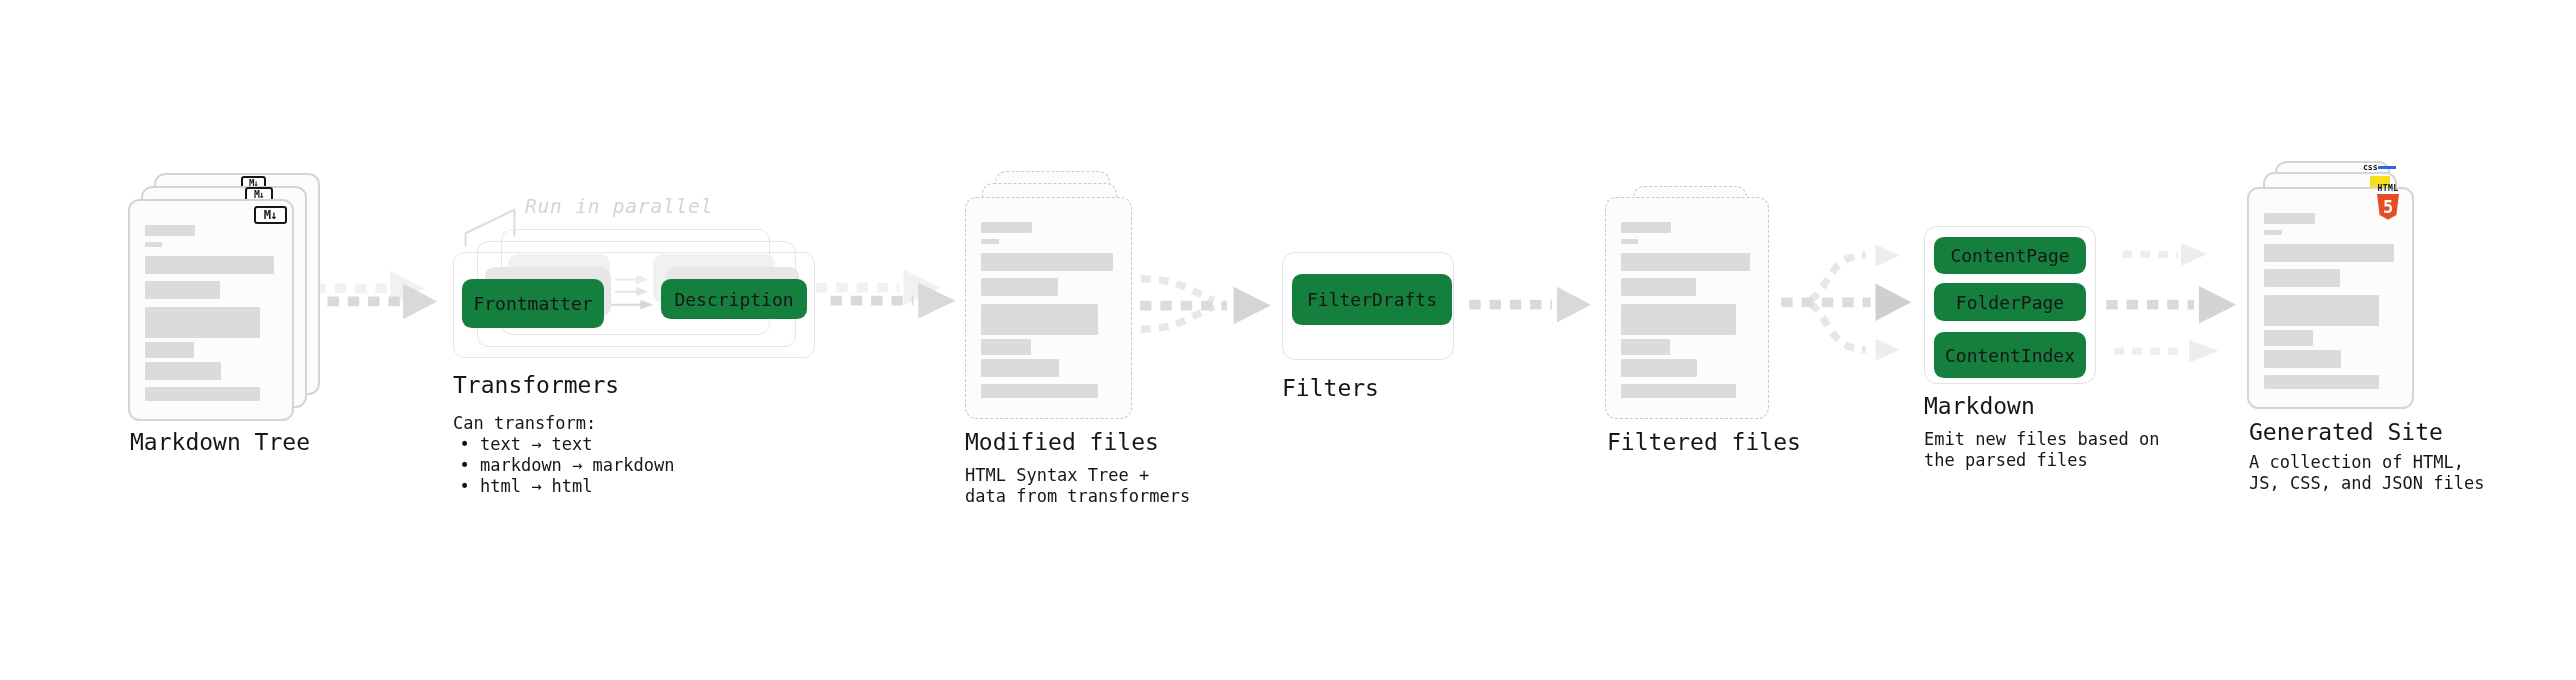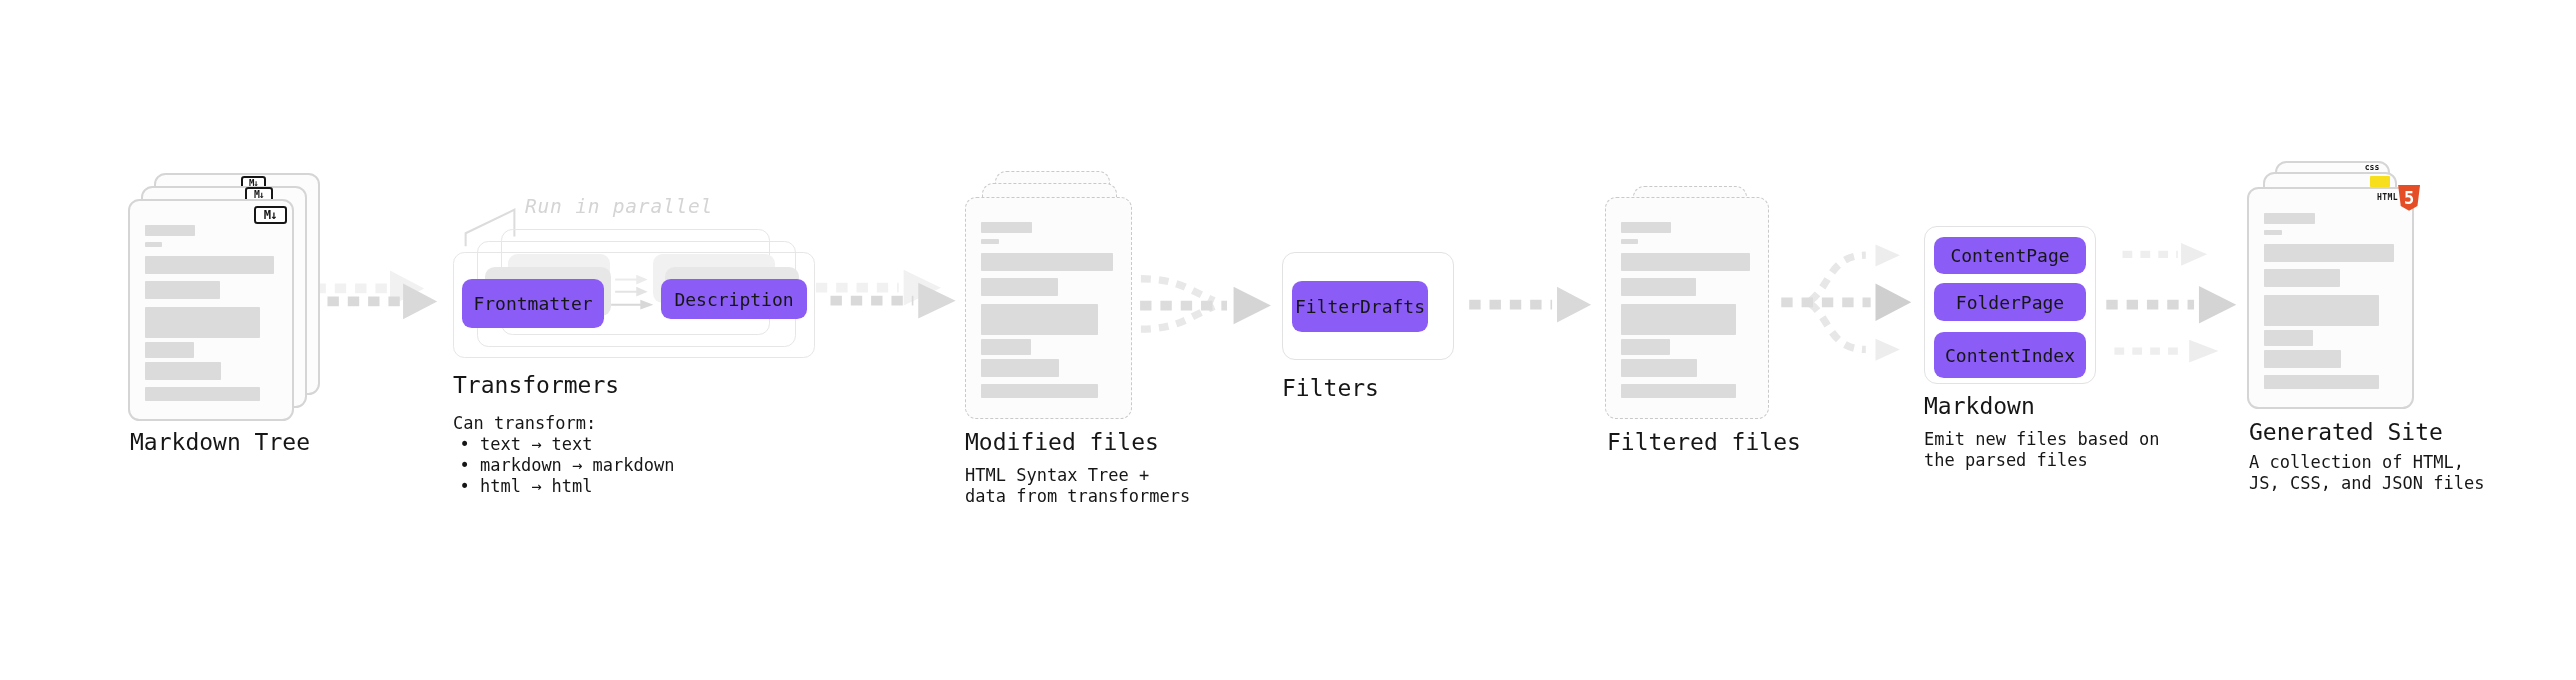--- a/index.html
+++ b/index.html
@@ -22,31 +22,31 @@
 
   
   .heading { font-size:23px; color:#161616; white-space:nowrap; }
   .desc    { font-size:17px; line-height:21px; color:#161616; white-space:nowrap; }
   .desc .indent { padding-left:6.5px; }
   .note    { font-size:19.5px; color:#d4d4d4; white-space:nowrap; letter-spacing:0.8px;font-style:italic; }
 
   
   .outline-box { border:1.6px solid #e6e6e6; border-radius:11.4px; background:transparent; }
   .panel-box   { border:1.6px solid #e2e2e2; border-radius:13px; background:#ffffff; }
-  .pill { background:#8b5cf6; border-radius:9.8px; display:flex; align-items:center;
+  .pill { background:#15803d; border-radius:9.8px; display:flex; align-items:center;
           justify-content:center; font-size:18px; color:#161616; white-space:nowrap; }
   .pill-echo1 { background:#e7e7e7; border-radius:9.8px; }
   .pill-echo2 { background:#f1f1f1; border-radius:9.8px; }
 
   
-  .css-icon { display:flex; flex-direction:column; align-items:center; }
+  .css-icon { display:flex; flex-direction:row; align-items:center; }
   .css-icon .css-word { font-size:8.1px; font-weight:bold; color:#161616; line-height:8.1px; }
   .css-icon .css-bar  { width:18px; height:3.3px; margin-top:0.8px; }
   .js-icon  { border-radius:0.8px; }
-  .html5-icon { display:flex; flex-direction:row; align-items:center; }
+  .html5-icon { display:flex; flex-direction:column; align-items:center; }
   .html5-word { font-size:8.1px; font-weight:bold; color:#161616; line-height:9px; letter-spacing:0.4px; }
   .html5-shield { width:22px; height:26px; margin-top:0.8px;
                   clip-path:polygon(0 0,100% 0,88% 82%,50% 100%,12% 82%);
                   display:flex; align-items:center; justify-content:center;
                   color:#ffffff; font-size:17px; font-weight:bold; }
 </style>
 </head>
 <body>
 
 <div id="canvas">
@@ -166,21 +166,21 @@
         <div class="bar" style="width: 87%; height: 14px; margin-top: 6.5px;"></div>
       </div>
   </div>
   <div class="heading" style="left:965px;top:429px">Modified files</div>
   <div class="desc" style="left:965px;top:465px">
     <div>HTML Syntax Tree +</div>
     <div>data from transformers</div>
   </div>
 
   <div class="panel-box" style="left:1282px;top:252px;width:172px;height:108px"></div>
-  <div class="pill" style="left:1292px;top:281px;width:136px;height:51px">FilterDrafts</div>
+  <div class="pill" style="left:1292px;top:274px;width:160px;height:51px">FilterDrafts</div>
   <div class="heading" style="left:1282px;top:375px">Filters</div>
 
   <div class="card-dashed" style="left:1633px;top:186px;width:114px;height:73px"></div>
   <div class="card-dashed" style="left:1605px;top:197px;width:164px;height:222px">
     <div class="bars">
         <div class="bar" style="width: 38%; height: 10.6px; margin-top: 24.4px;"></div>
         <div class="bar" style="width: 13%; height: 5.7px; margin-top: 5.7px;"></div>
         <div class="bar" style="width: 98%; height: 18px; margin-top: 9px;"></div>
         <div class="bar" style="width: 57%; height: 18px; margin-top: 6.5px;"></div>
         <div class="bar" style="width: 87%; height: 31px; margin-top: 8.1px;"></div>

